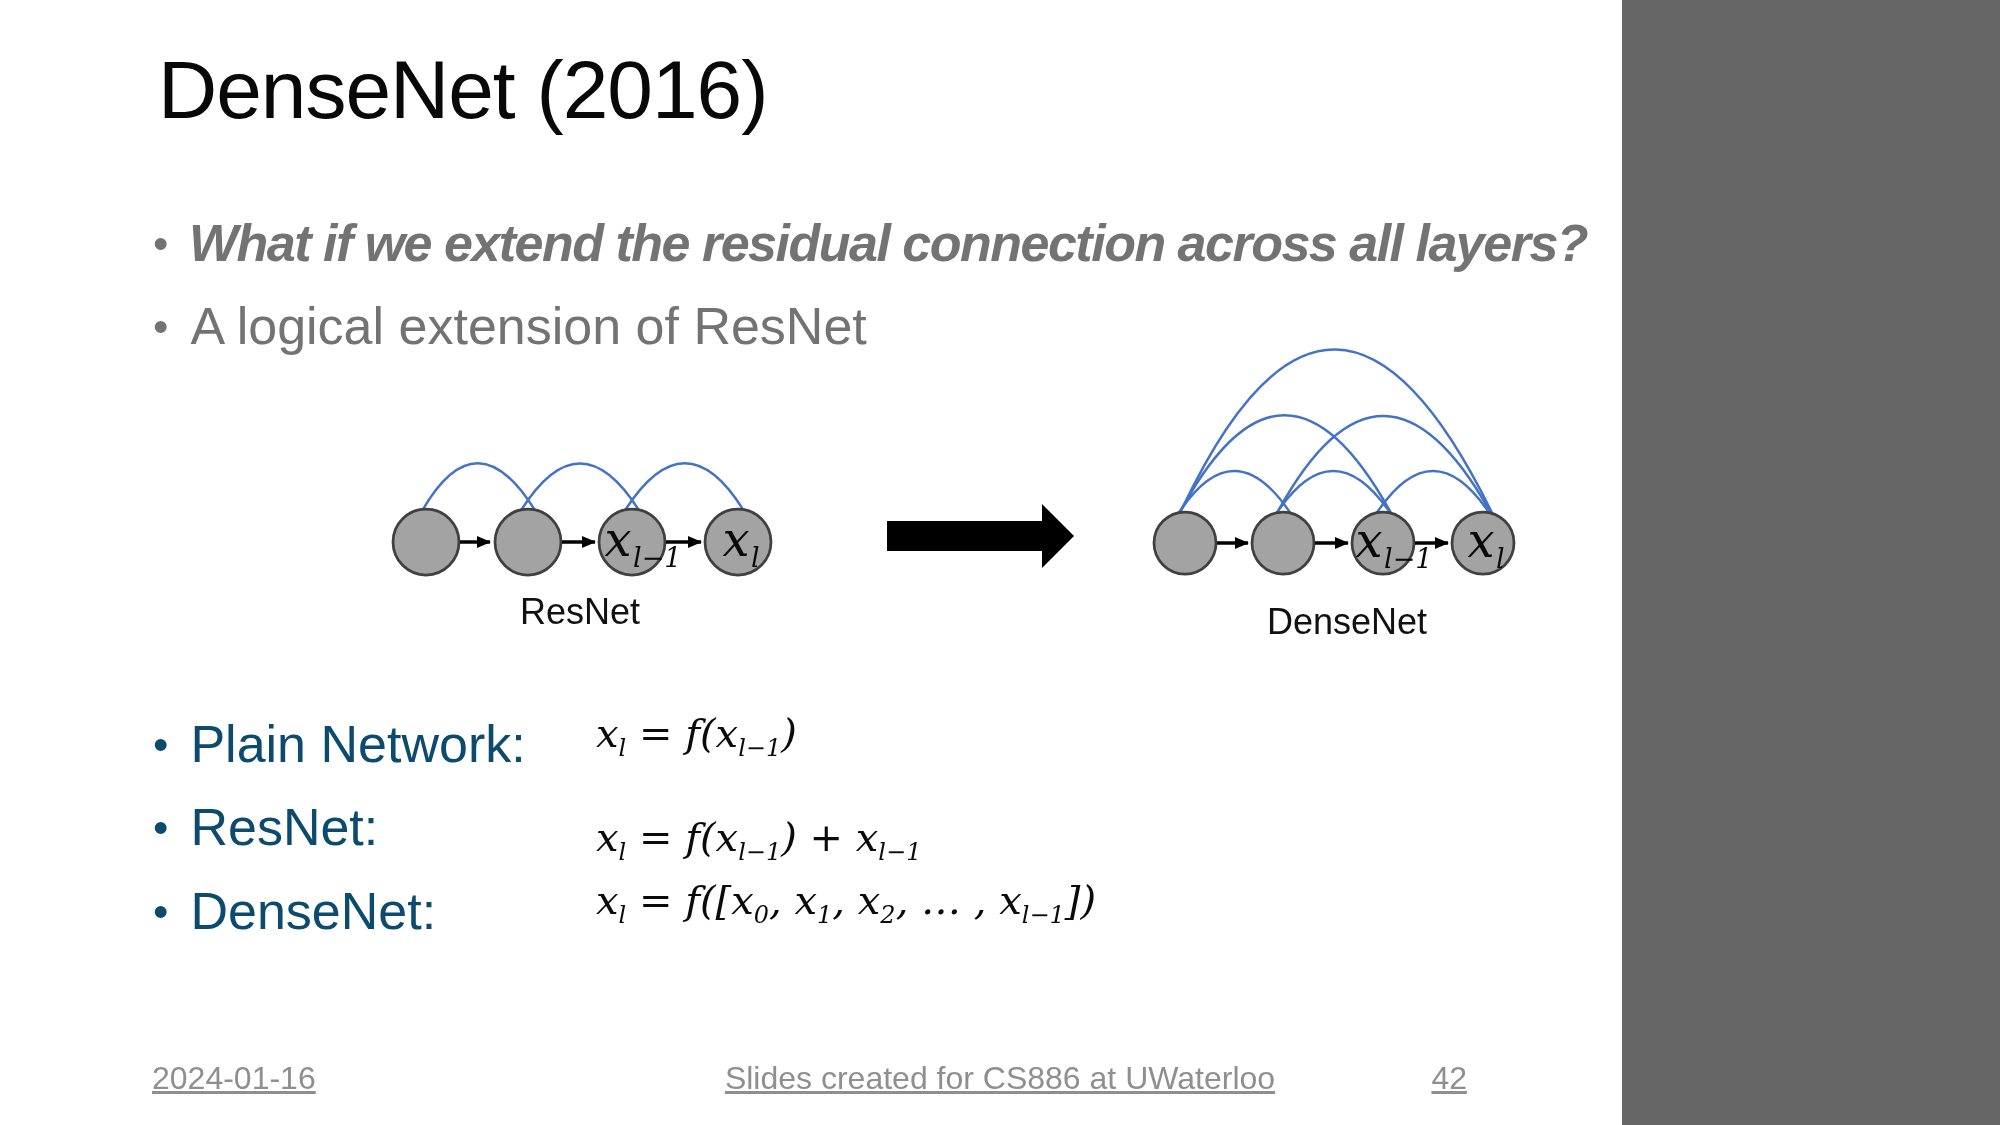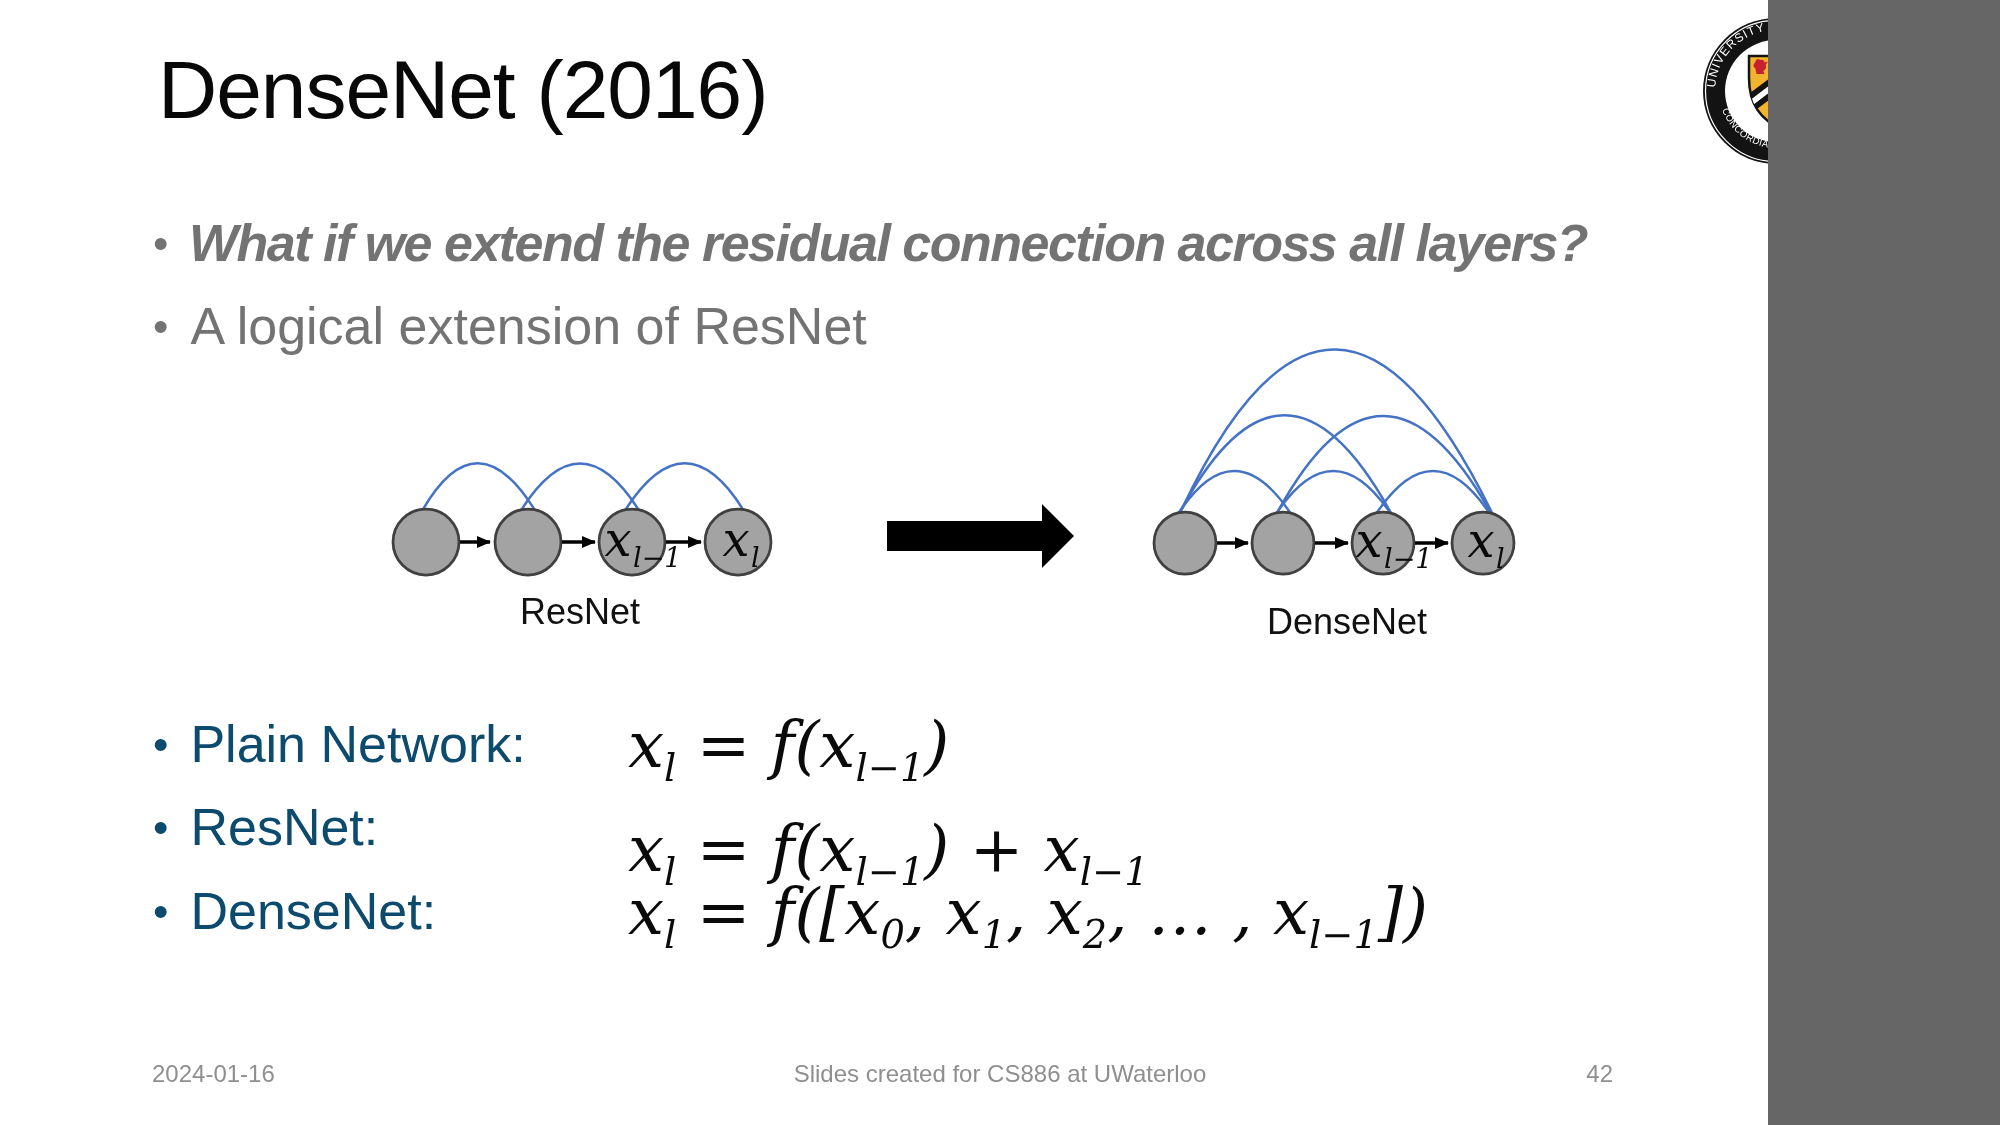--- a/index.html
+++ b/index.html
@@ -1,18 +1,18 @@
 <!DOCTYPE html>
 <html><head>
 <meta charset="utf-8">
 <style>
   html,body{margin:0;padding:0;background:#666;}
   .slide{
     position:relative;
-    width:1768px;height:1125px;
+    width:1622px;height:1125px;
     background:#ffffff;
     overflow:hidden;
     font-family:"Liberation Sans", sans-serif;
     color:#111;
   }
   .title{
     position:absolute;left:158px;top:49px;
     font-size:82px;line-height:1;letter-spacing:-1px;
     color:#080808;white-space:nowrap;
   }
@@ -29,27 +29,27 @@
   .flow{stroke:#000;stroke-width:3.5;}
   .dlabel{font-family:"Liberation Sans",sans-serif;font-size:36px;fill:#111;text-anchor:middle;}
   .mathsvg{font-family:"DejaVu Serif","Liberation Serif",serif;font-style:italic;fill:#0a0a0a;}
   .frow{
     position:absolute;left:153px;
     font-size:52px;line-height:1;white-space:nowrap;color:#0c4a6e;
   }
   .frow .dot{font-size:44px;vertical-align:2px;margin-right:22px;}
   .frow1{top:718px;} .frow2{top:801px;} .frow3{top:885px;}
   .fmath{
-    position:absolute;left:628px;
+    position:absolute;left:596px;
     font-family:"DejaVu Serif","Liberation Serif",serif;
-    font-style:italic;font-size:64px;line-height:1;white-space:nowrap;color:#0a0a0a;
+    font-style:italic;font-size:40px;line-height:1;white-space:nowrap;color:#0a0a0a;
   }
   .fmath sub{font-size:0.6em;line-height:0;}
   .fmath1{top:713px;} .fmath2{top:796px;margin-top:21px;} .fmath3{top:880px;}
-  .footer{position:absolute;top:1062px;font-size:24px;color:#8F8F8F;line-height:1;}
+  .footer{position:absolute;top:1062px;font-size:32px;color:#8F8F8F;line-height:1;text-decoration:underline;}
   .footer-left{left:152px;}
   .footer-center{left:0;width:2000px;text-align:center;}
   .footer-right{right:155px;}
   .logo-svg{position:absolute;left:1700px;top:14px;}
   .sealtext{font-family:"Liberation Sans",sans-serif;fill:#ffffff;}
 </style>
 </head>
 <body>
 
 <div class="slide">

